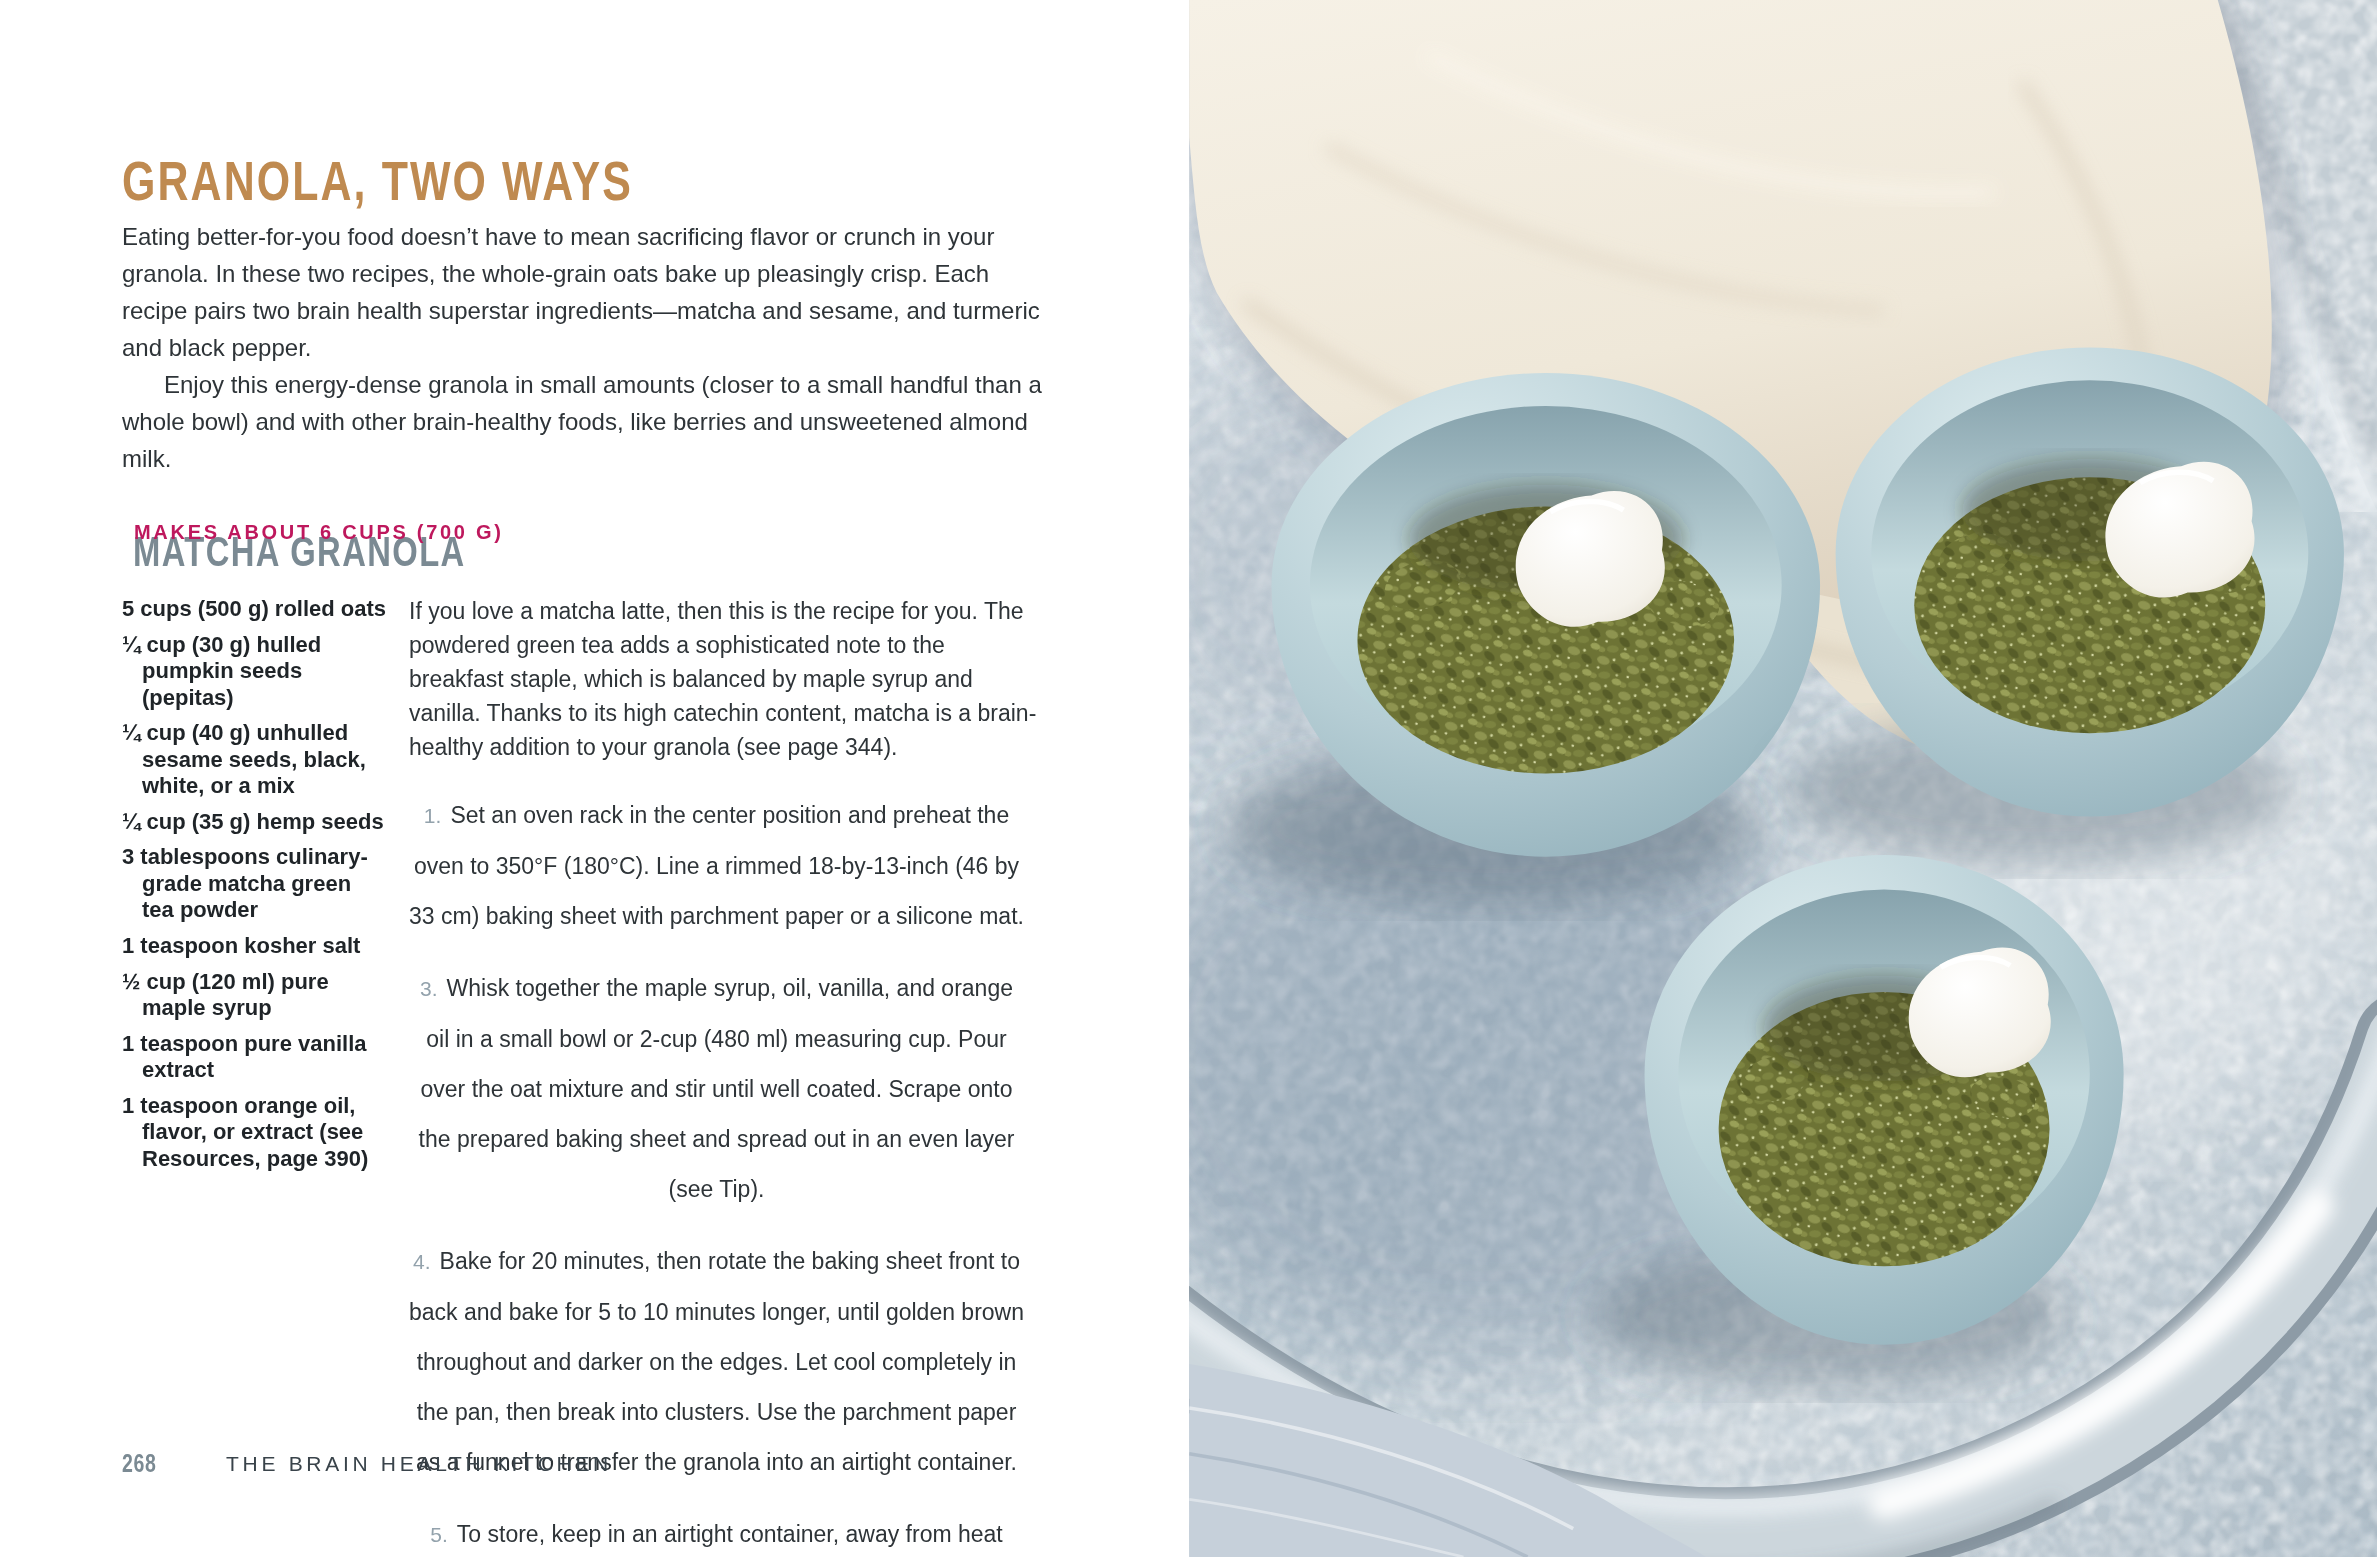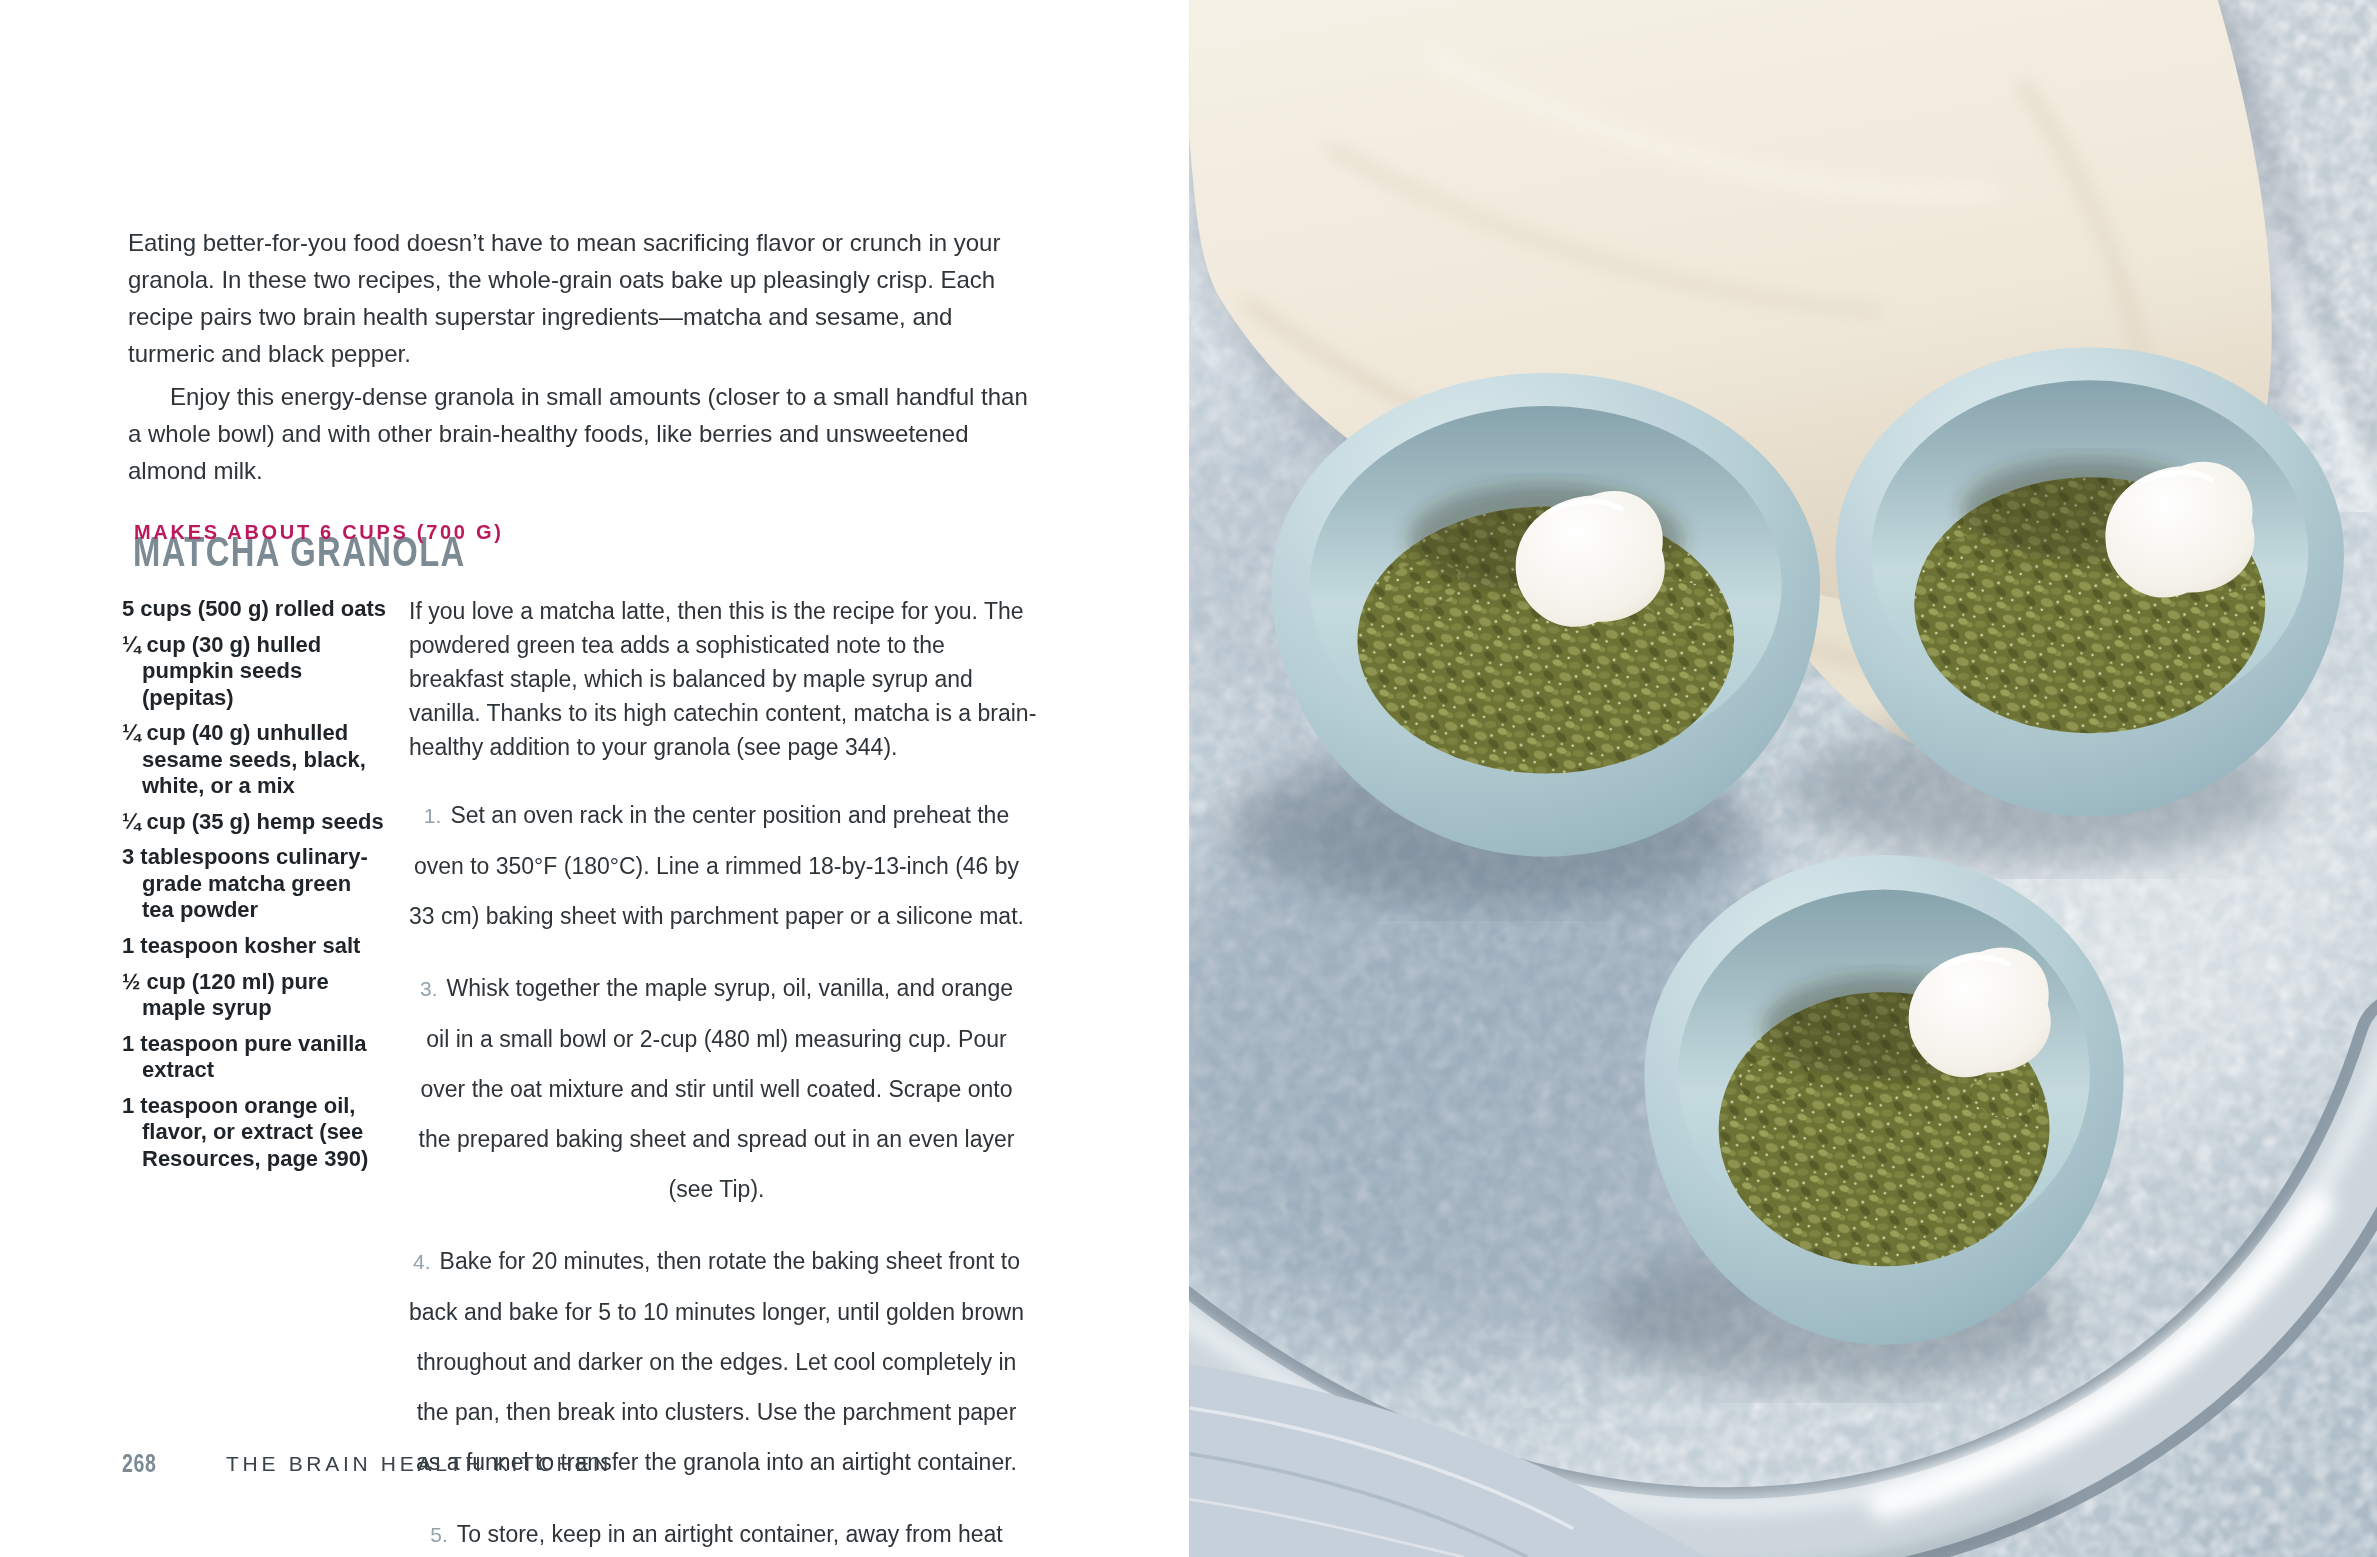--- a/index.html
+++ b/index.html
@@ -12,21 +12,21 @@
   .page-left{position:absolute;left:0;top:0;width:1189px;height:1557px;background:#ffffff;}
   .condensed{display:inline-block;transform:scaleX(0.78);transform-origin:left bottom;white-space:nowrap;}
   .chapter-title{
     position:absolute;left:122px;top:117px;font-size:55px;font-weight:700;
     color:#bf8a50;letter-spacing:2.7px;line-height:1;
   }
   .intro{
     position:absolute;left:122px;top:218px;width:924px;
     font-size:24px;line-height:37px;color:#2e3438;font-weight:400;
   }
-  .intro p{margin:6px;}
+  .intro p{margin:0;}
   .intro p.indent{text-indent:42px;}
   .recipe-title{
     position:absolute;left:133px;top:496px;font-size:42px;font-weight:700;
     color:#7b8a93;letter-spacing:1.8px;line-height:1;
   }
   .yield{
     position:absolute;left:134px;top:521px;font-size:20px;font-weight:700;
     color:#be185d;letter-spacing:2.7px;
   }
   .ingredients{
@@ -49,20 +49,21 @@
   .page-right{position:absolute;left:1189px;top:0;width:1189px;height:1557px;}
   .page-right svg{display:block;}
 </style>
 </head>
 <body>
 
 <div class="spread">
 
   <div class="page-left">
 
+    <h1 class="chapter-title"><span class="condensed">GRANOLA, TWO WAYS</span></h1>
 
     <div class="intro">
       <p>Eating better-for-you food doesn’t have to mean sacrificing flavor or crunch in your granola. In these two recipes, the whole-grain oats bake up pleasingly crisp. Each recipe pairs two brain health superstar ingredients—matcha and sesame, and turmeric and black pepper.</p>
       <p class="indent">Enjoy this energy-dense granola in small amounts (closer to a small handful than a whole bowl) and with other brain-healthy foods, like berries and unsweetened almond milk.</p>
     </div>
 
     <h2 class="recipe-title"><span class="condensed">MATCHA GRANOLA</span></h2>
 
     <div class="yield">MAKES ABOUT 6 CUPS (700 G)</div>
 

